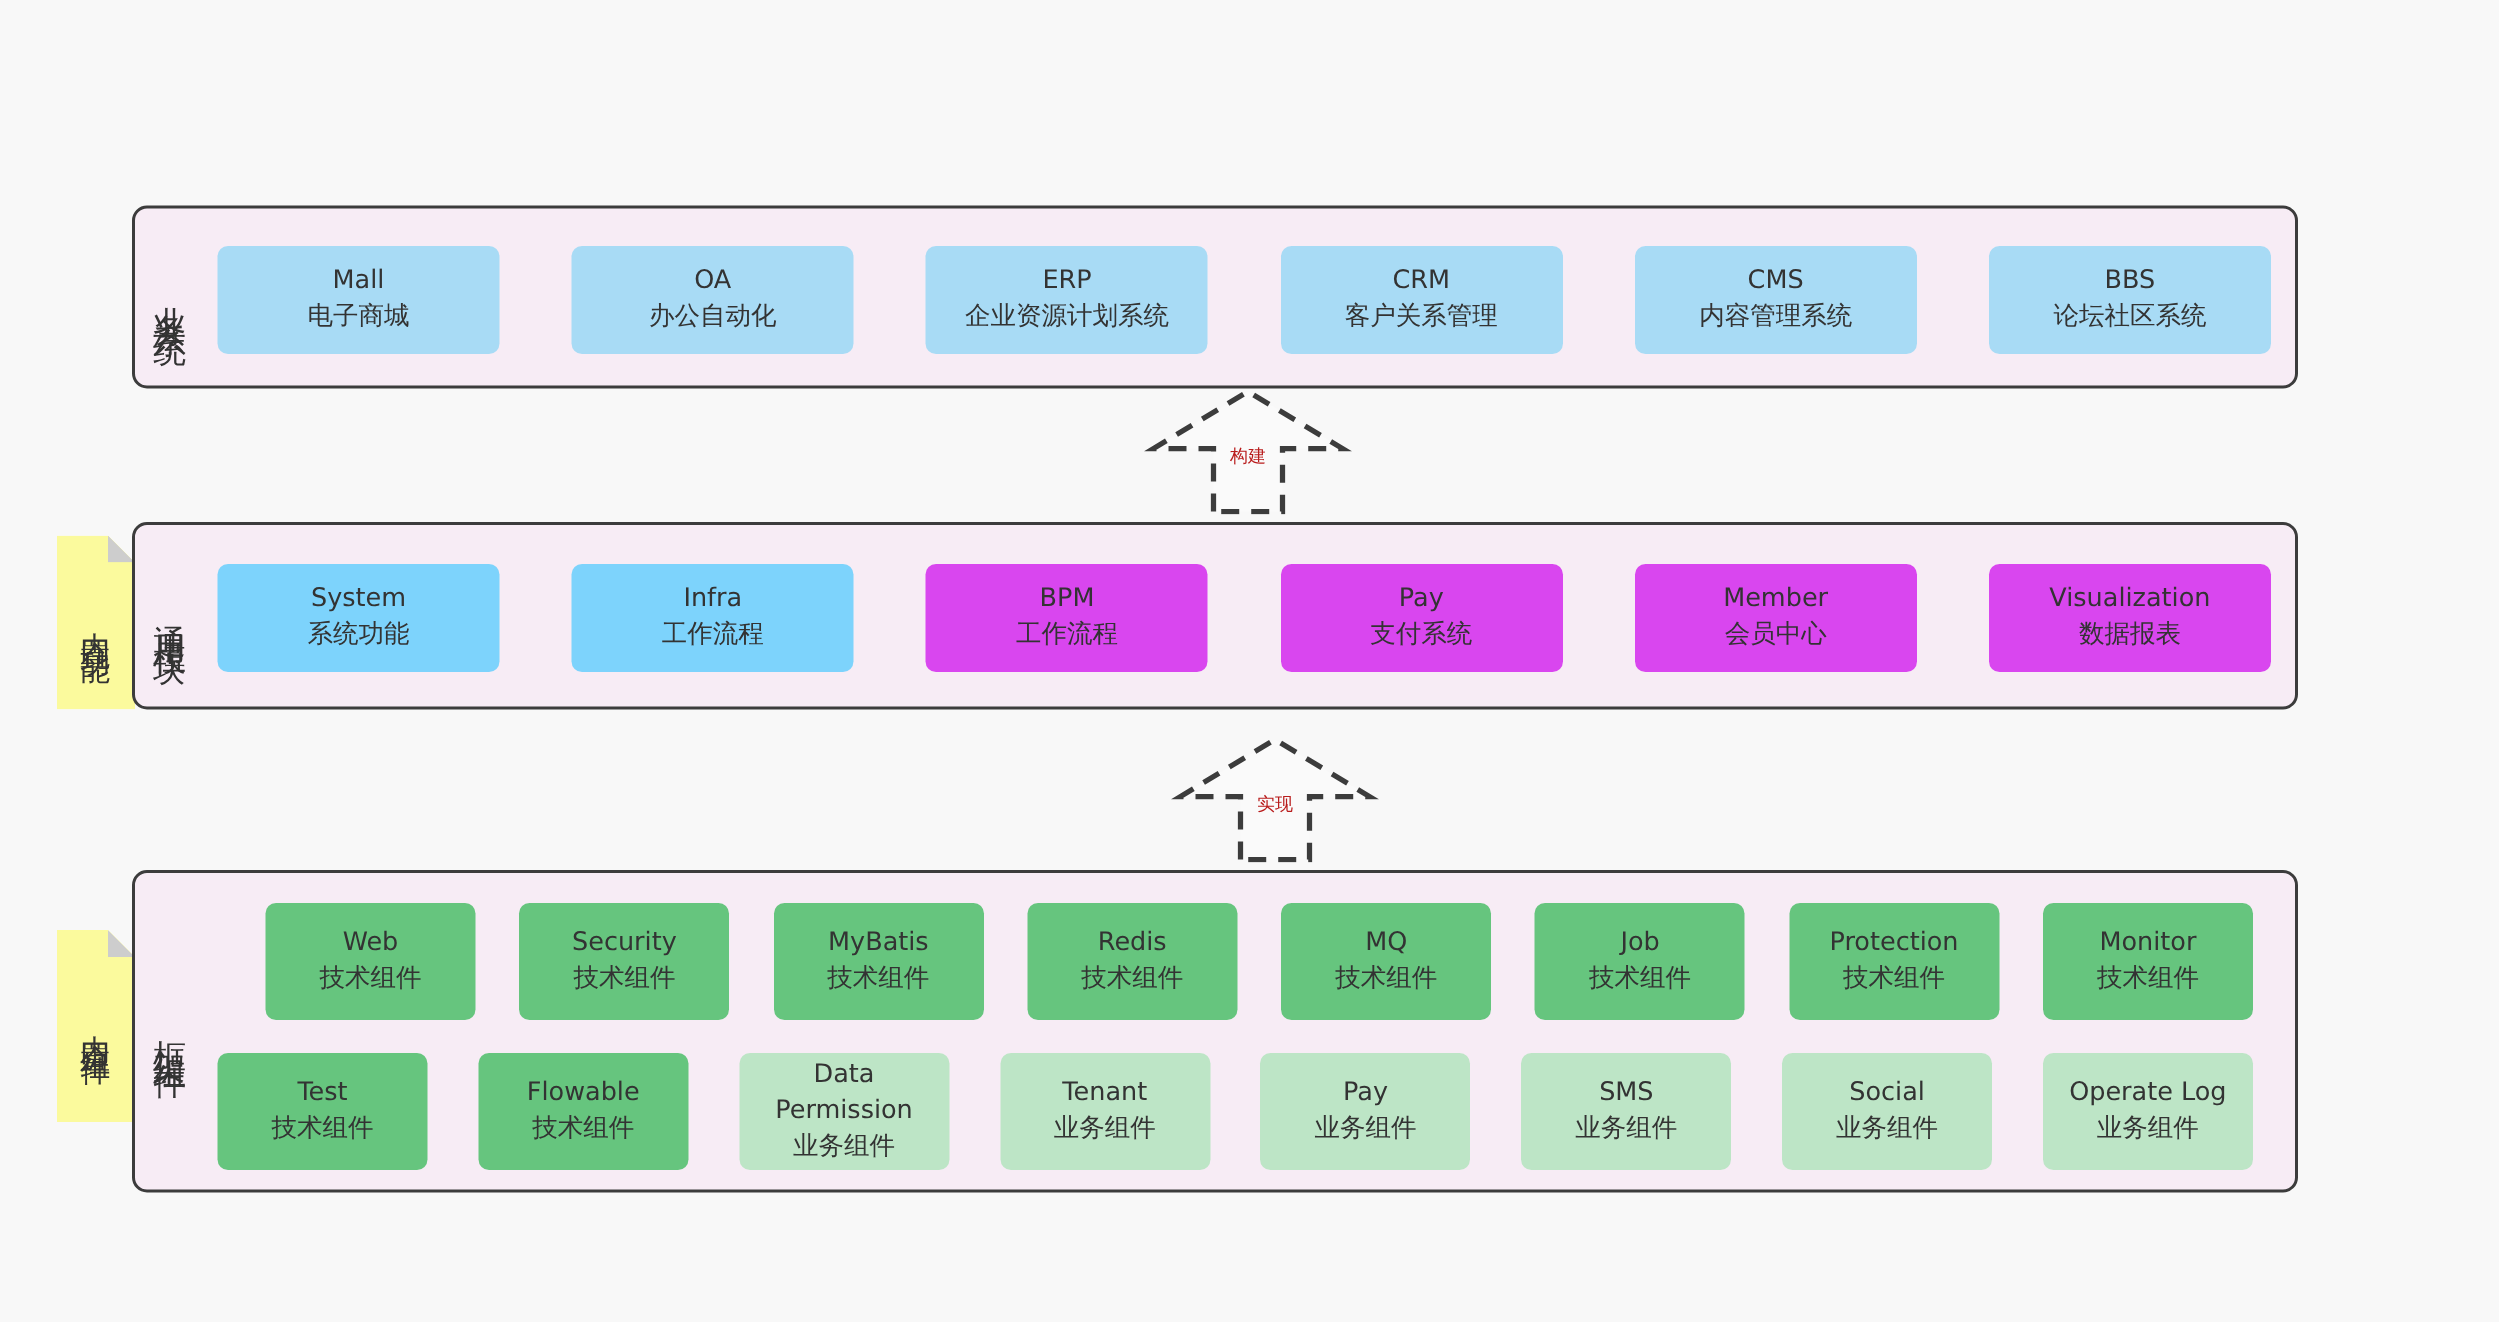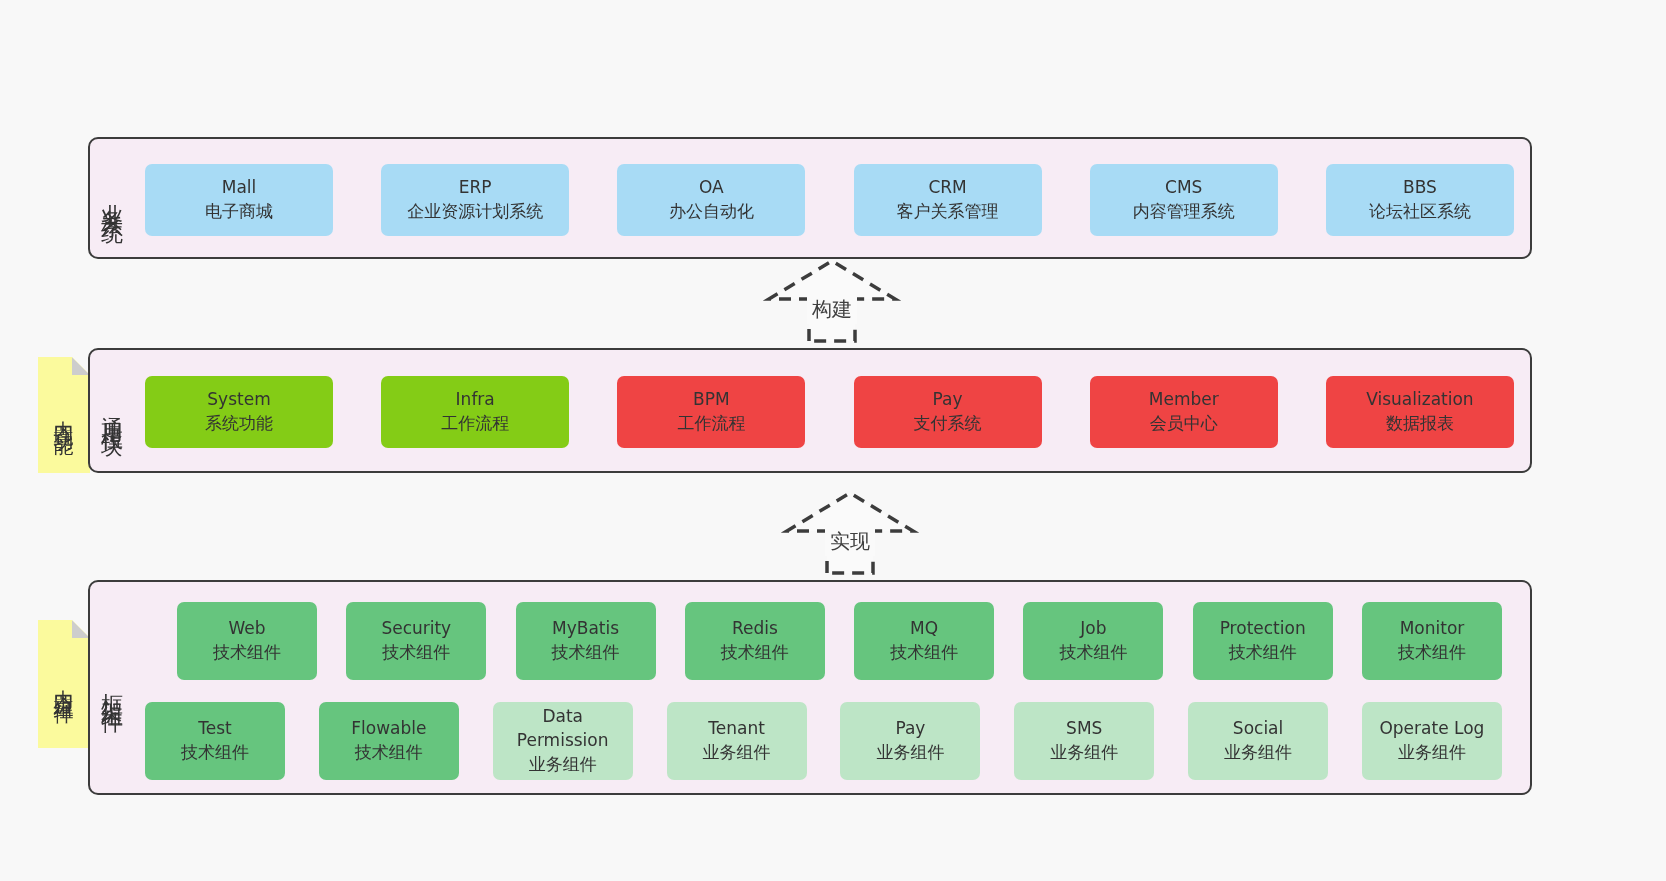--- a/index.html
+++ b/index.html
@@ -9,55 +9,55 @@
         border-radius:10px;box-sizing:border-box;z-index:2;}
   .band-label{position:absolute;left:11px;top:50%;transform:translateY(-50%);
         writing-mode:vertical-rl;text-orientation:upright;font-size:22px;line-height:1;
         letter-spacing:6px;color:#333;white-space:nowrap;}
   .boxrow{position:absolute;left:55px;right:16px;display:flex;justify-content:space-between;}
   .box{border-radius:7px;display:flex;flex-direction:column;align-items:center;justify-content:center;
        text-align:center;font-size:17px;line-height:1.4;color:#333;box-sizing:border-box;padding:2px 4px;}
   .box.wide{width:188px;height:72px;}
   .box.small{width:140px;height:78px;}
   .blue{background:#a8dbf5;}
-  .red{background:#84cc16;}
-  .pink{background:#ef4444;}
+  .red{background:#7dd3fc;}
+  .pink{background:#d946ef;}
   .green{background:#66c57e;}
   .lightgreen{background:#bde5c6;}
   .note{position:absolute;left:38px;width:52px;background:#fbfa9d;z-index:1;
         display:flex;align-items:center;justify-content:center;
         clip-path:polygon(0 0,calc(100% - 18px) 0,100% 18px,100% 100%,0 100%);}
   .note-fold{position:absolute;top:0;right:0;width:18px;height:18px;background:#cdcdcd;
         clip-path:polygon(0 0,100% 100%,0 100%);}
   .note-text{writing-mode:vertical-rl;text-orientation:upright;font-size:20px;line-height:1;
         letter-spacing:5px;color:#333;}
   .arrow{position:absolute;width:150px;height:90px;z-index:0;}
   .arrow svg{display:block;}
   .arrow-label{position:absolute;left:50%;top:42px;transform:translateX(-50%);
-        background:#fafafa;padding:1px 5px;font-size:20px;color:#404040;white-space:nowrap;}
+        background:#fafafa;padding:1px 5px;font-size:12px;color:#b91c1c;white-space:nowrap;}
 </style>
 </head>
 <body>
 
 <div id="canvas">
 
   <div class="band" style="top:137px;height:122px;">
     <div class="band-label">业务系统</div>
     <div class="boxrow" style="top:25px;">
       <div class="box wide blue">
         <span>Mall</span>
         <span>电子商城</span>
       </div>
       <div class="box wide blue">
+        <span>OA</span>
+        <span>办公自动化</span>
+      </div>
+      <div class="box wide blue">
         <span>ERP</span>
         <span>企业资源计划系统</span>
-      </div>
-      <div class="box wide blue">
-        <span>OA</span>
-        <span>办公自动化</span>
       </div>
       <div class="box wide blue">
         <span>CRM</span>
         <span>客户关系管理</span>
       </div>
       <div class="box wide blue">
         <span>CMS</span>
         <span>内容管理系统</span>
       </div>
       <div class="box wide blue">

